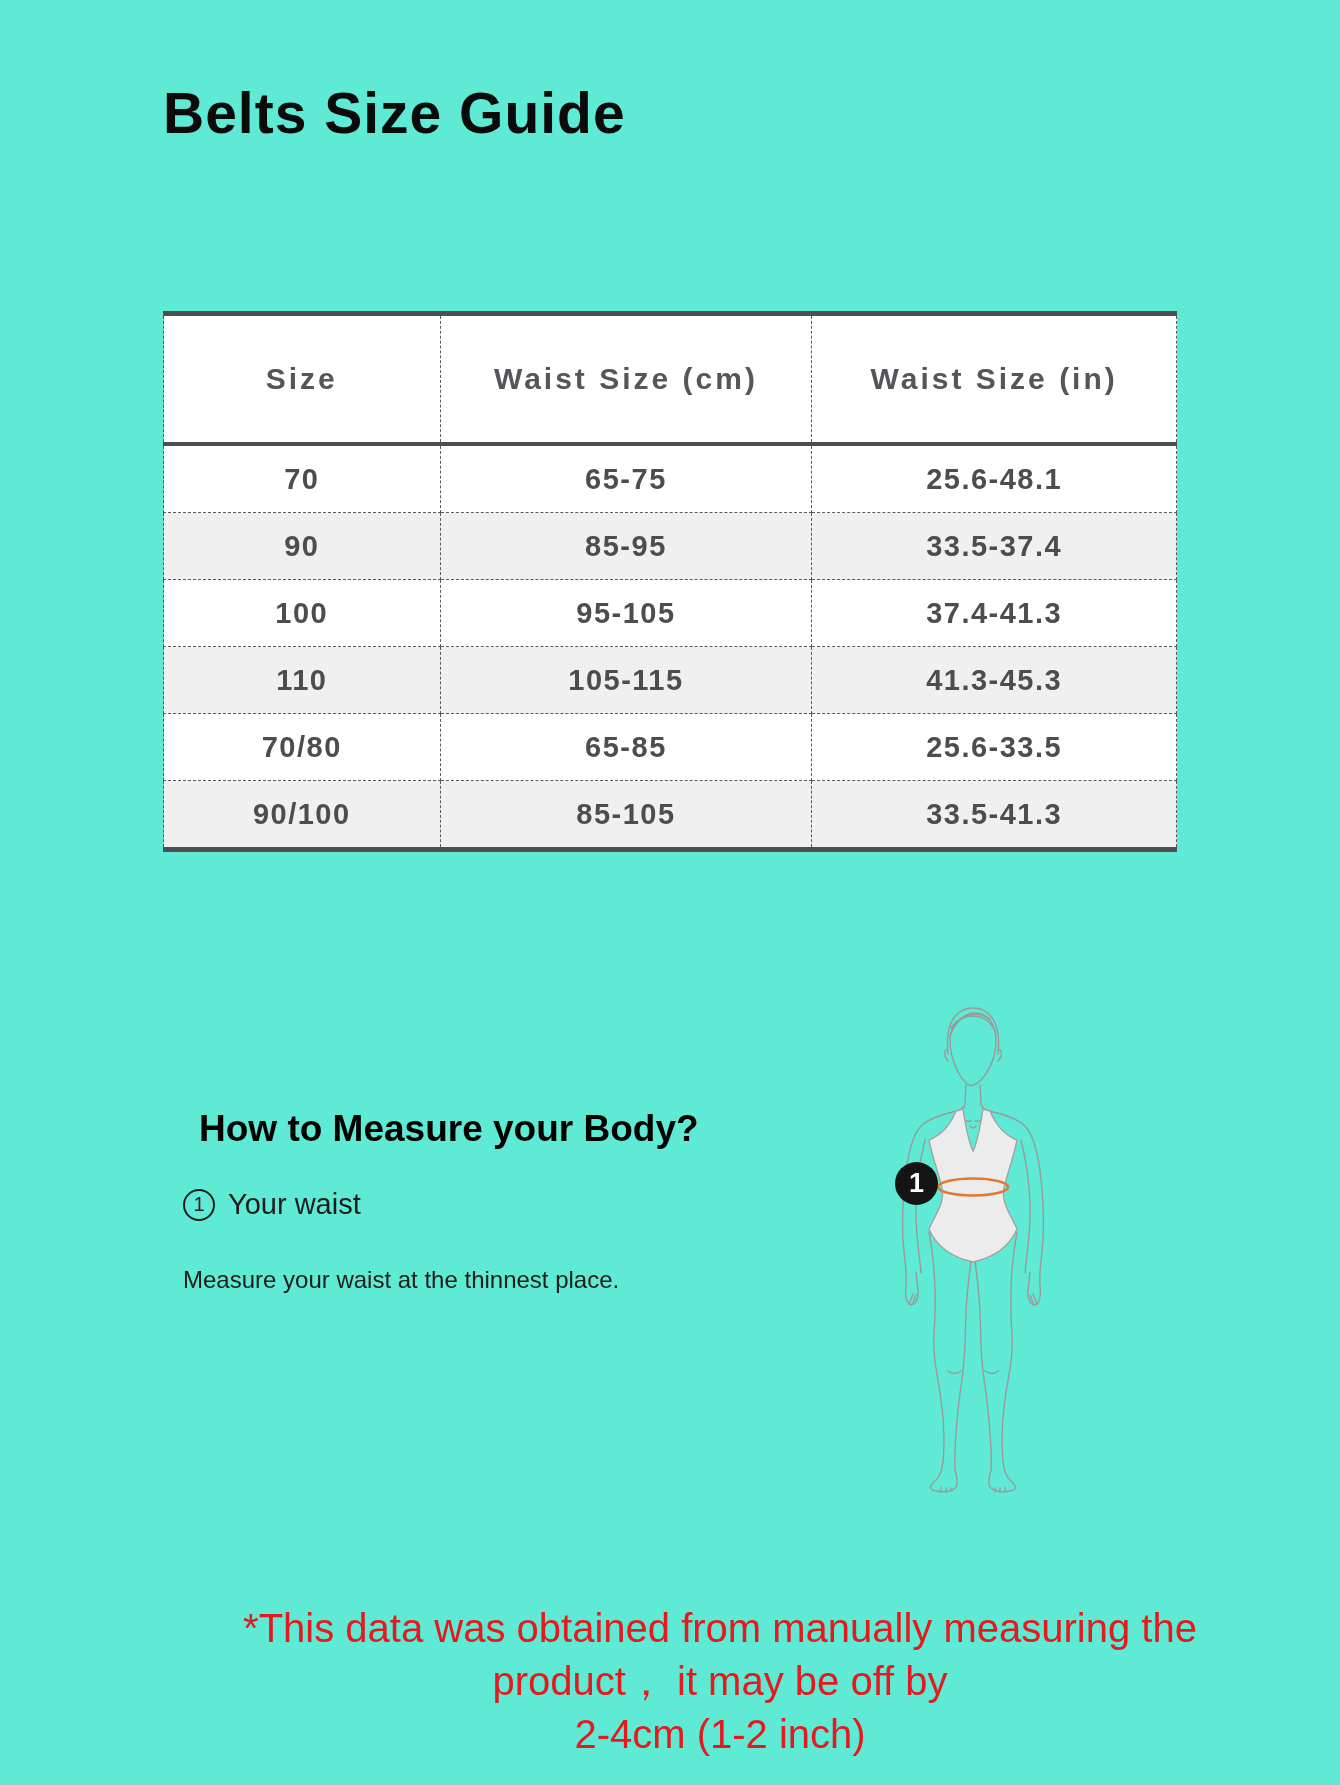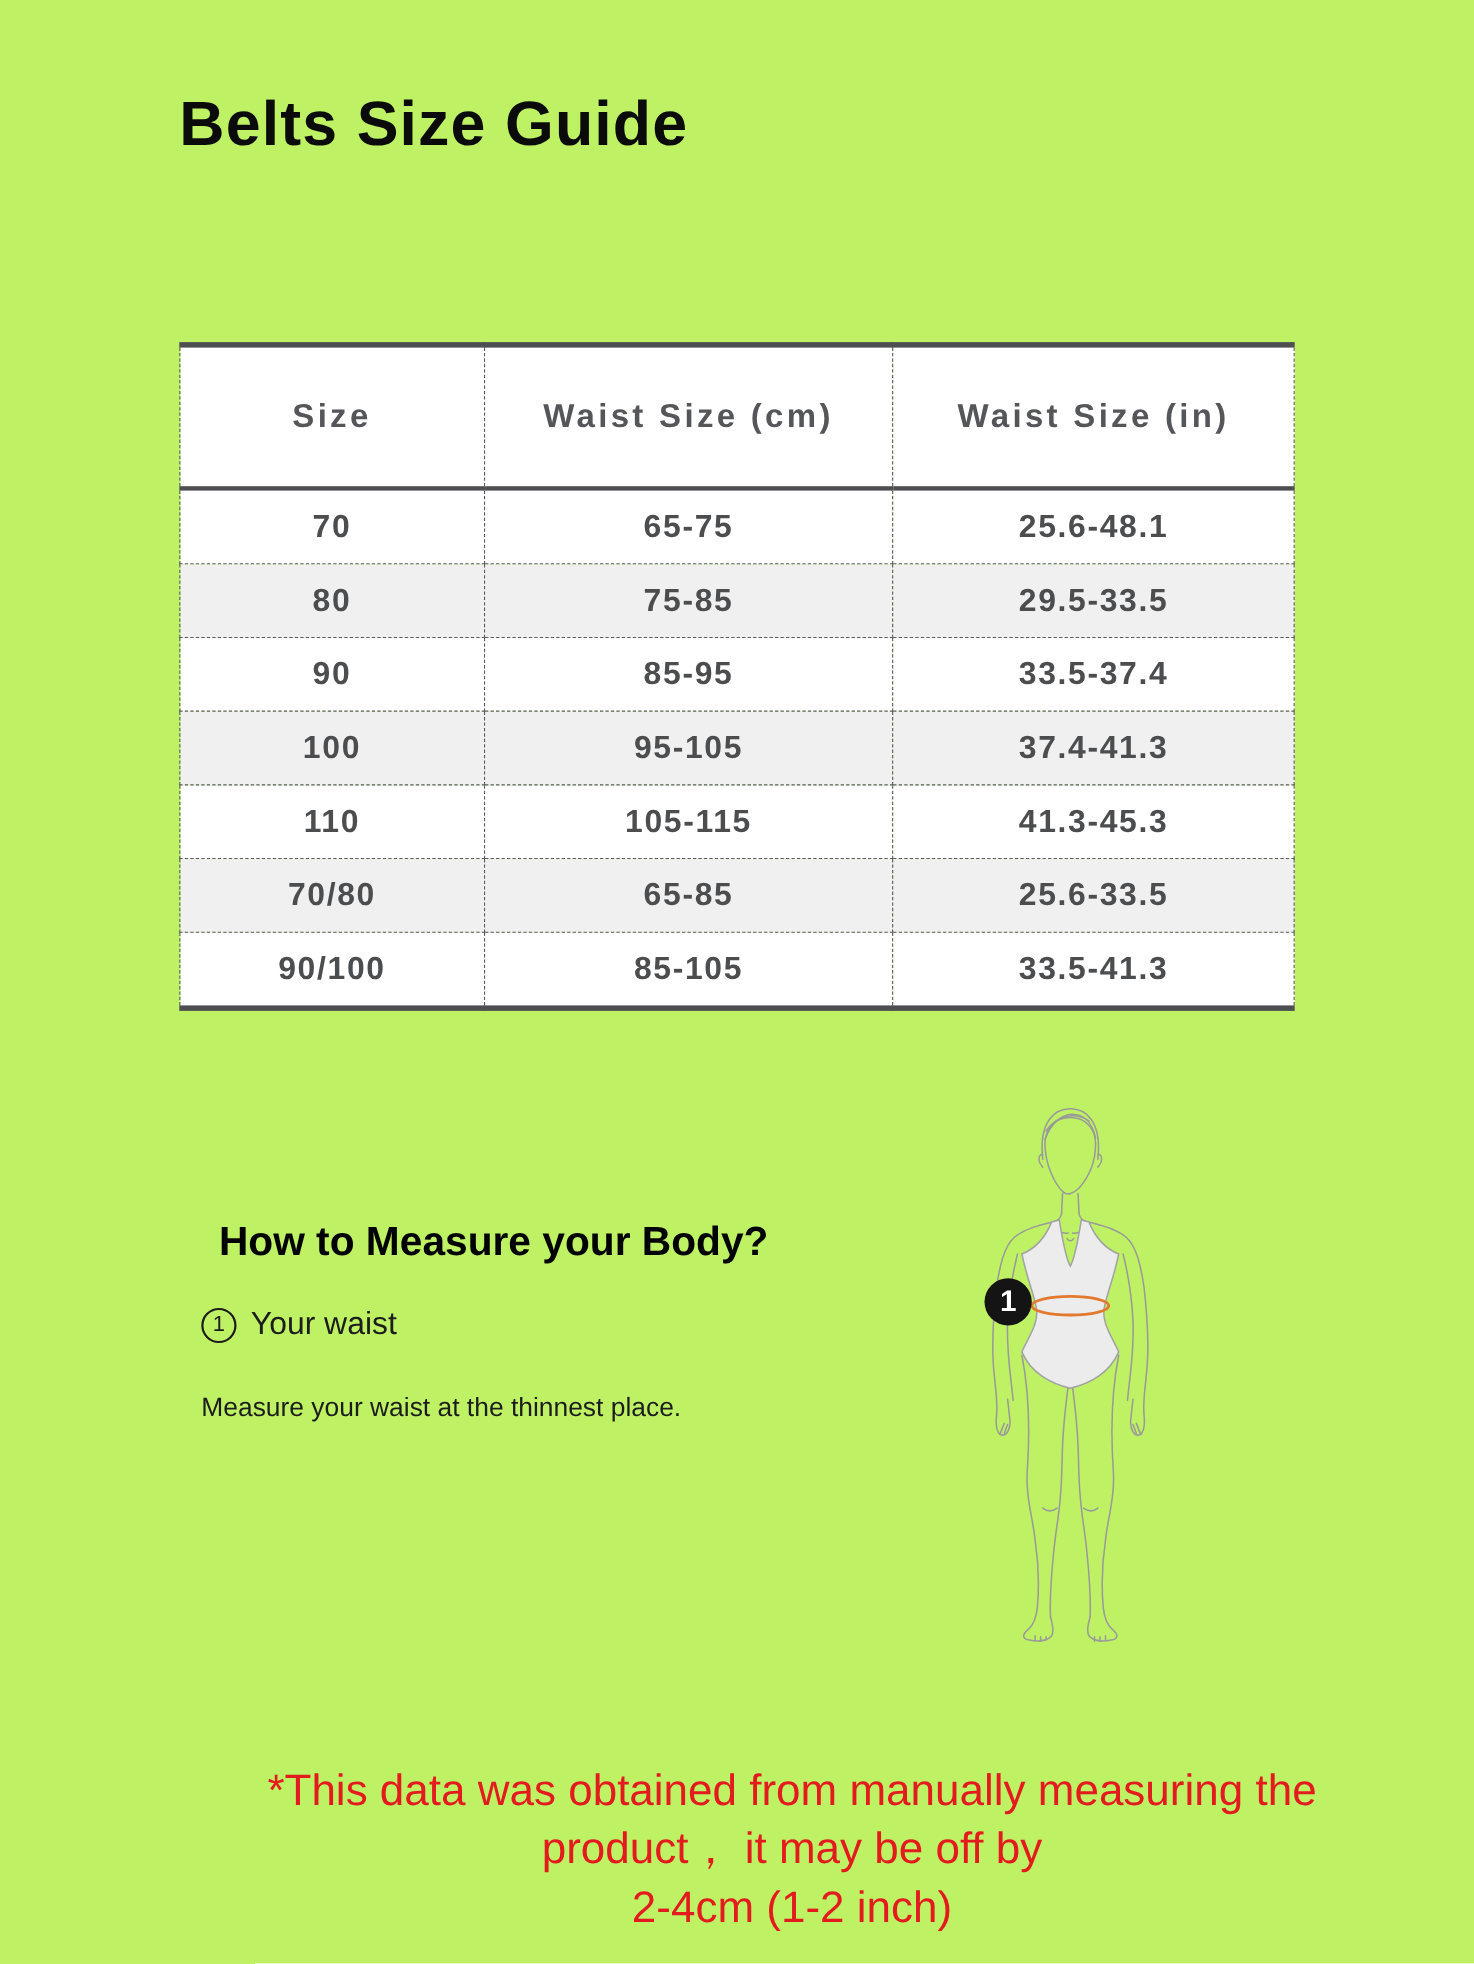--- a/index.html
+++ b/index.html
@@ -1,17 +1,17 @@
 <!DOCTYPE html>
 <html><head>
 <meta charset="utf-8">
 <style>
   html,body { margin:0; padding:0; background:#fff; }
   .page {
-    position:relative; width:1340px; height:1785px; background:#bef264;
+    position:relative; width:1340px; height:1785px; background:#5eead4;
     font-family:"Liberation Sans","DejaVu Sans",sans-serif; overflow:hidden;
   }
   .title {
     position:absolute; left:163px; top:80px; margin:0;
     font-size:57px; font-weight:800; letter-spacing:1px; color:#0b0b0b;
   }
   table.size-table {
     position:absolute; left:163px; top:311px; width:1014px;
     border-collapse:collapse; table-layout:fixed;
     border-top:5px solid #4e4f51; border-bottom:5px solid #4e4f51;
@@ -79,25 +79,20 @@
         <th>Size</th>
         <th>Waist Size (cm)</th>
         <th>Waist Size (in)</th>
       </tr>
     </thead>
     <tbody>
       <tr>
         <td>70</td>
         <td>65-75</td>
         <td>25.6-48.1</td>
-      </tr>
-      <tr>
-        <td>80</td>
-        <td>75-85</td>
-        <td>29.5-33.5</td>
       </tr>
       <tr>
         <td>90</td>
         <td>85-95</td>
         <td>33.5-37.4</td>
       </tr>
       <tr>
         <td>100</td>
         <td>95-105</td>
         <td>37.4-41.3</td>

